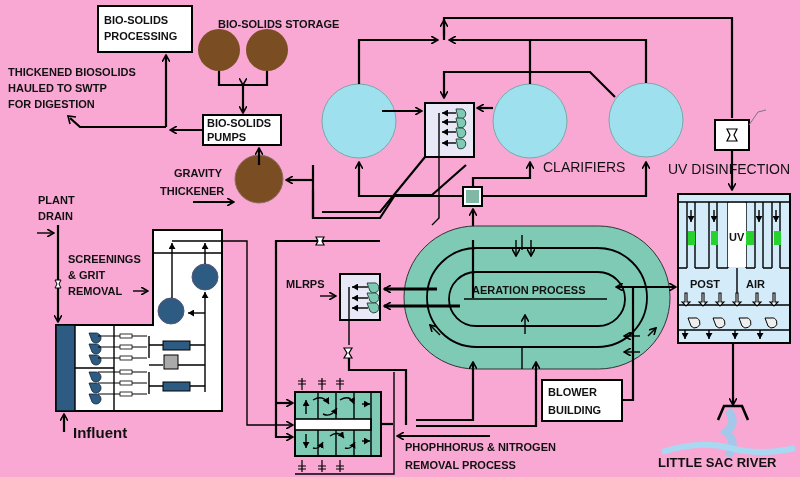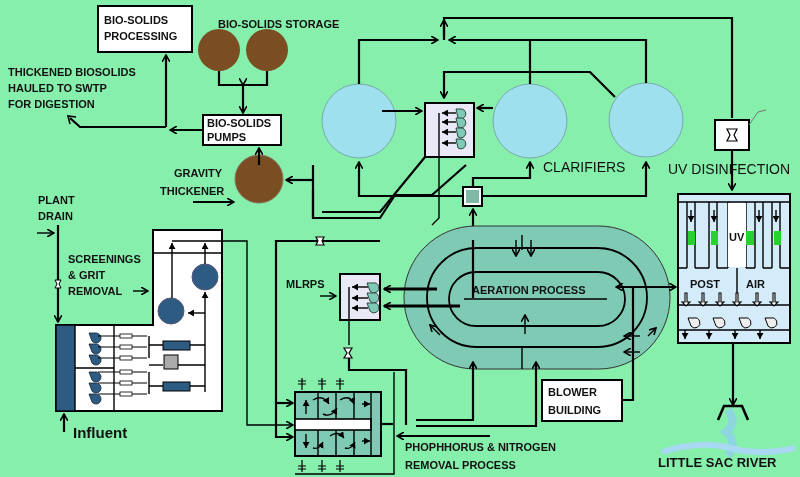--- a/index.html
+++ b/index.html
@@ -1,16 +1,16 @@
 <!DOCTYPE html>
 <html><head>
 <meta charset="utf-8">
 <style>
   html,body{margin:0;padding:0;background:#fff;}
-  #stage{position:relative;width:800px;height:477px;overflow:hidden;background:#86efac;text-decoration:underline;}
+  #stage{position:relative;width:800px;height:477px;overflow:hidden;background:#f9a8d4;text-decoration:underline;}
   svg{position:absolute;left:0;top:0;}
   .lbl{font-family:"Liberation Sans",sans-serif;font-weight:bold;fill:#111;}
   .lbl-sm{font-size:11px;}
   .lbl-md{font-size:14px;}
   .lbl-lg{font-size:13px;}
   .ln{stroke:#000;stroke-width:2.2;fill:none;}
   .ln-thin{stroke:#000;stroke-width:1.4;fill:none;}
 </style>
 </head>
 <body>

